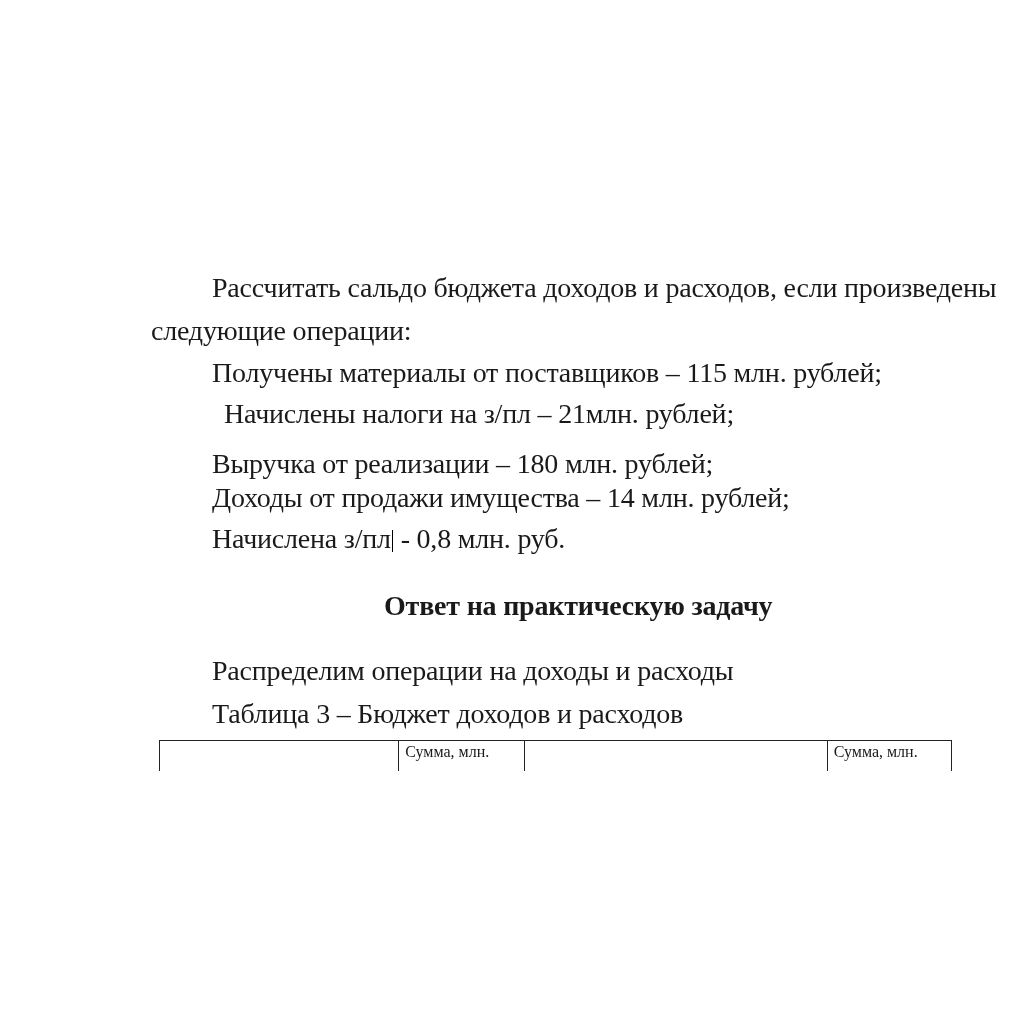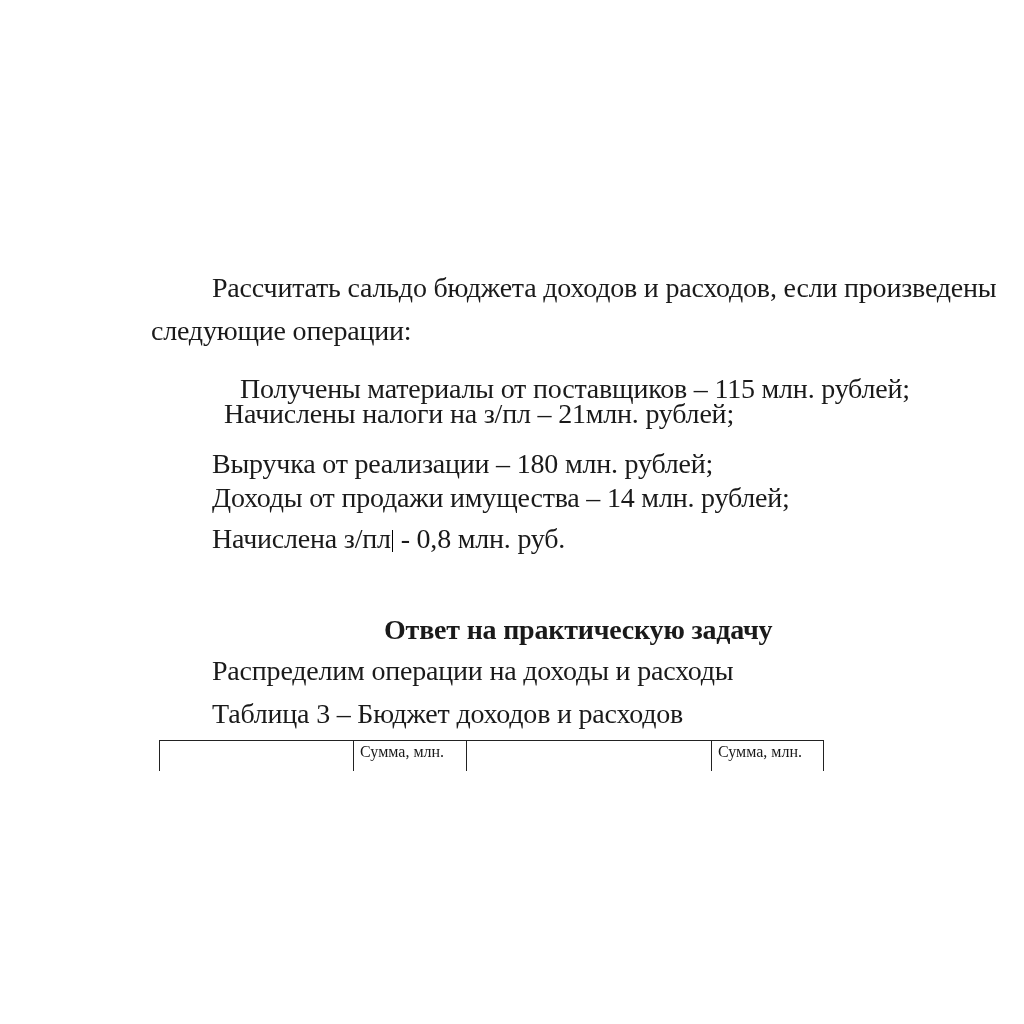--- a/index.html
+++ b/index.html
@@ -30,21 +30,21 @@
       width: 1px;
       height: 22px;
       background: #000;
       vertical-align: -4px;
       margin: 0 1px;
     }
     .table-clip {
       position: absolute;
       left: 159px;
       top: 740px;
-      width: 665px;
+      width: 793px;
       height: 31px;
       overflow: hidden;
     }
     .tbl {
       position: absolute;
       left: 0;
       top: 0;
       border-collapse: collapse;
       font-size: 16px;
       line-height: 18px;
@@ -61,29 +61,29 @@
     .c4 { width: 120px; }
   </style>
 </head>
 <body>
 
 <div>
 
   <div class="line" style="left:212px; top:276px;">Рассчитать сальдо бюджета доходов и расходов, если произведены</div>
   <div class="line" style="left:151px; top:319px;">следующие операции:</div>
 
-  <div class="line" style="left:212px; top:377px;margin-left:28px;"> Получены материалы от поставщиков – 115 млн. рублей;</div>
+  <div class="line" style="left:212px; top:361px;"> Получены материалы от поставщиков – 115 млн. рублей;</div>
   <div class="line" style="left:224px; top:402px;">Начислены налоги на з/пл – 21млн. рублей;</div>
   <div class="line" style="left:212px; top:452px;">Выручка от реализации – 180 млн. рублей;</div>
   <div class="line" style="left:212px; top:486px;">Доходы от продажи имущества – 14 млн. рублей;</div>
   <div class="line" style="left:212px; top:527px;">
     <span>Начислена з/пл</span><span class="cursor"></span><span> - 0,8 млн. руб.</span>
   </div>
 
-  <div class="line bold" style="left:384px; top:594px;margin-top:24px;">Ответ на практическую задачу</div>
+  <div class="line bold" style="left:384px; top:594px;">Ответ на практическую задачу</div>
 
   <div class="line" style="left:212px; top:659px;">Распределим операции на доходы и расходы</div>
   <div class="line" style="left:212px; top:702px;">Таблица 3 – Бюджет доходов и расходов</div>
 
   <div class="table-clip">
     <table class="tbl">
       <tbody>
           <tr>
         <td class="c1"></td>
         <td class="c2">Сумма, млн.</td>

